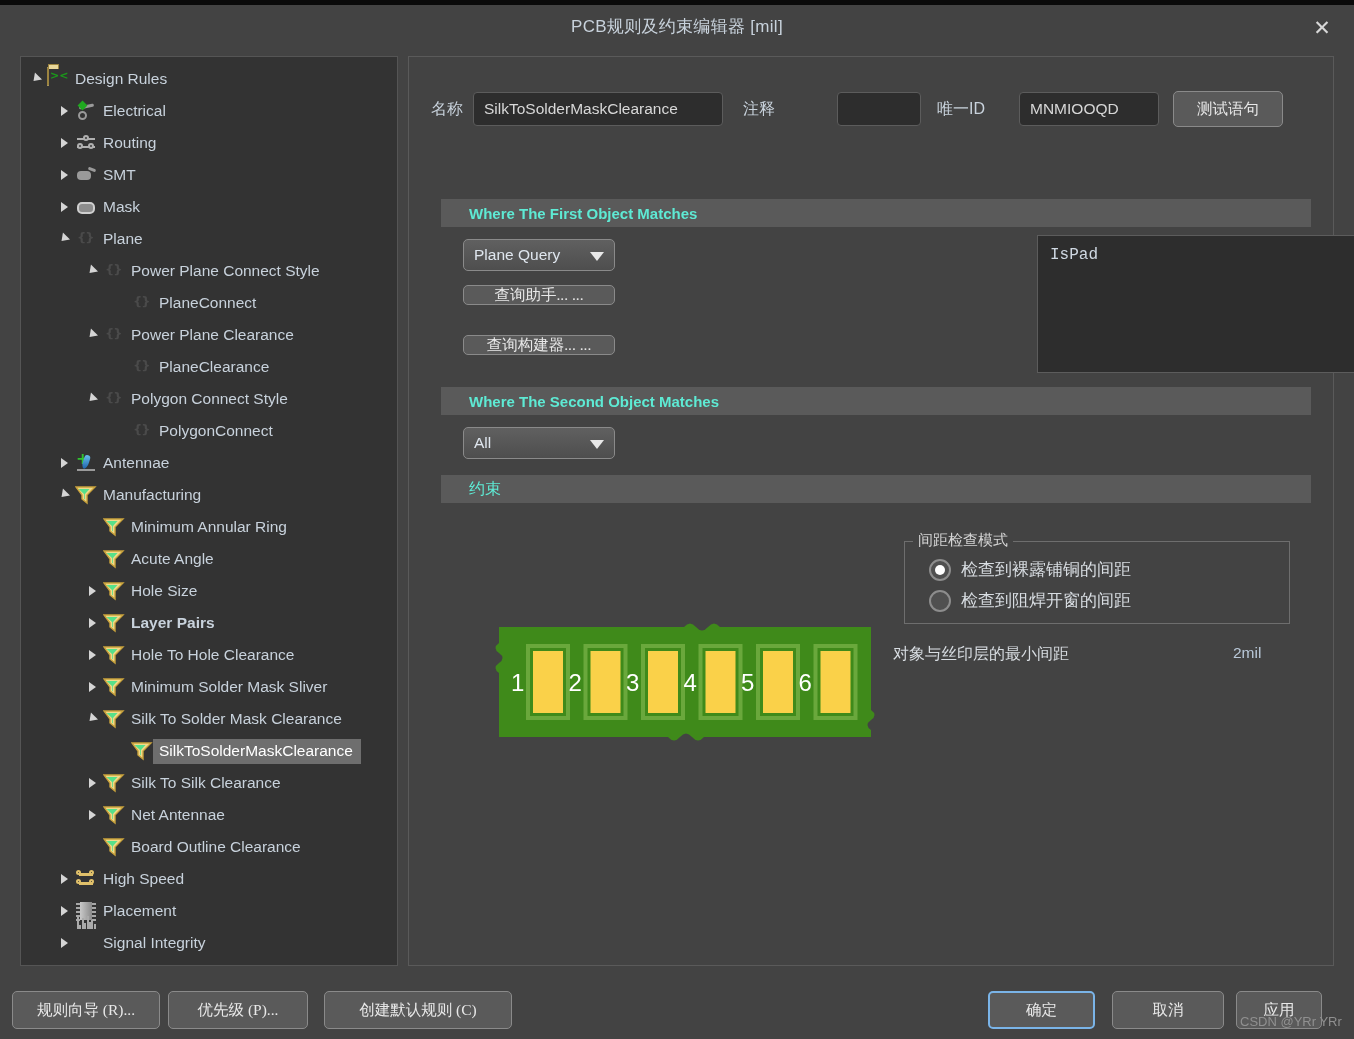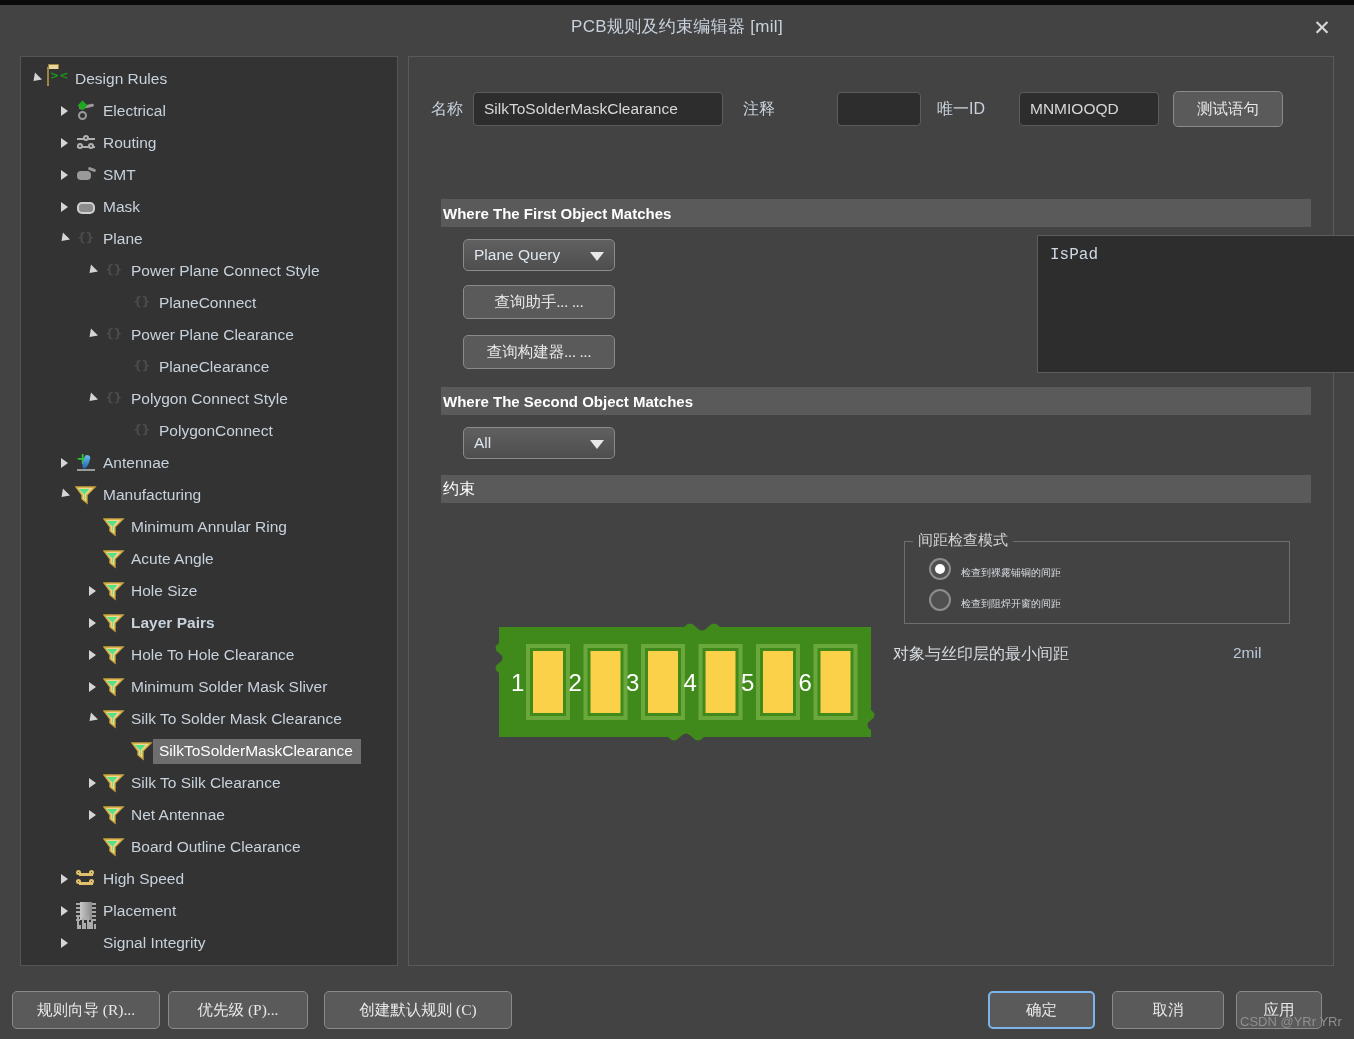--- a/index.html
+++ b/index.html
@@ -161,42 +161,42 @@
     color: #e8e8e8; font-size: 15.5px;
     display: flex; align-items: center; justify-content: center;
     cursor: pointer;
     font-family: Liberation Serif, serif;
   }
   .btn-test { width: 110px; height: 36px; }
 
   .section-hdr {
     position: absolute; left: 32px; width: 870px; height: 28px;
     background: #5a5a5a;
-    color: #ffffff; font-size: 15px; font-weight: bold;
-    display: flex; align-items: center; padding-left: 2px;
+    color: #5eead4; font-size: 15px; font-weight: bold;
+    display: flex; align-items: center; padding-left: 28px;
   }
   .sec1 { top: 142px; }
   .sec2 { top: 330px; }
   .sec3 { top: 418px; }
   .sec3 { font-weight: normal; font-size: 16px; }
 
   .combo {
     background: linear-gradient(180deg,#606060,#4e4e4e);
     border: 1px solid #8a8a8a; border-radius: 5px;
     color: #dfe6ee; font-size: 15.5px;
     height: 32px; width: 152px;
     display: flex; align-items: center; padding-left: 10px;
     position: relative; cursor: pointer;
   }
   .combo .caret {
     position: absolute; right: 10px; top: 12px;
     border-left: 7px solid transparent; border-right: 7px solid transparent;
     border-top: 9px solid #e8e8e8;
   }
-  .qbtn { width: 152px; height: 34px; }
+  .qbtn { width: 152px; height: 20px; }
 
   .query-area {
     position: absolute; left: 628px; top: 178px;
     width: 658px; height: 138px;
     background: #2d2d2d; border: 1px solid #5c5c5c;
     color: #cfd8e2; font-family: "Liberation Mono", monospace;
     font-size: 16px; padding: 10px 12px;
   }
 
   
@@ -205,22 +205,22 @@
     width: 386px; height: 83px;
     border: 1px solid #6e6e6e;
   }
   .fset-legend {
     position: absolute; left: 8px; top: -11px;
     background: #434343; padding: 0 5px;
     color: #d5d5d5; font-size: 15px;
   }
   .radio-row {
     position: absolute; left: 24px;
-    display: flex; align-items: flex-end;
-    color: #d8dde2; font-size: 10px; cursor: pointer;
+    display: flex; align-items: center;
+    color: #d8dde2; font-size: 17px; cursor: pointer;
   }
   .radio {
     width: 22px; height: 22px; border-radius: 50%;
     background: #505050; border: 2px solid #8d8d8d;
     margin-right: 10px; position: relative; flex: 0 0 22px;
   }
   .radio.on::after {
     content: ""; position: absolute; left: 4px; top: 4px;
     width: 10px; height: 10px; border-radius: 50%; background: #ffffff;
   }

